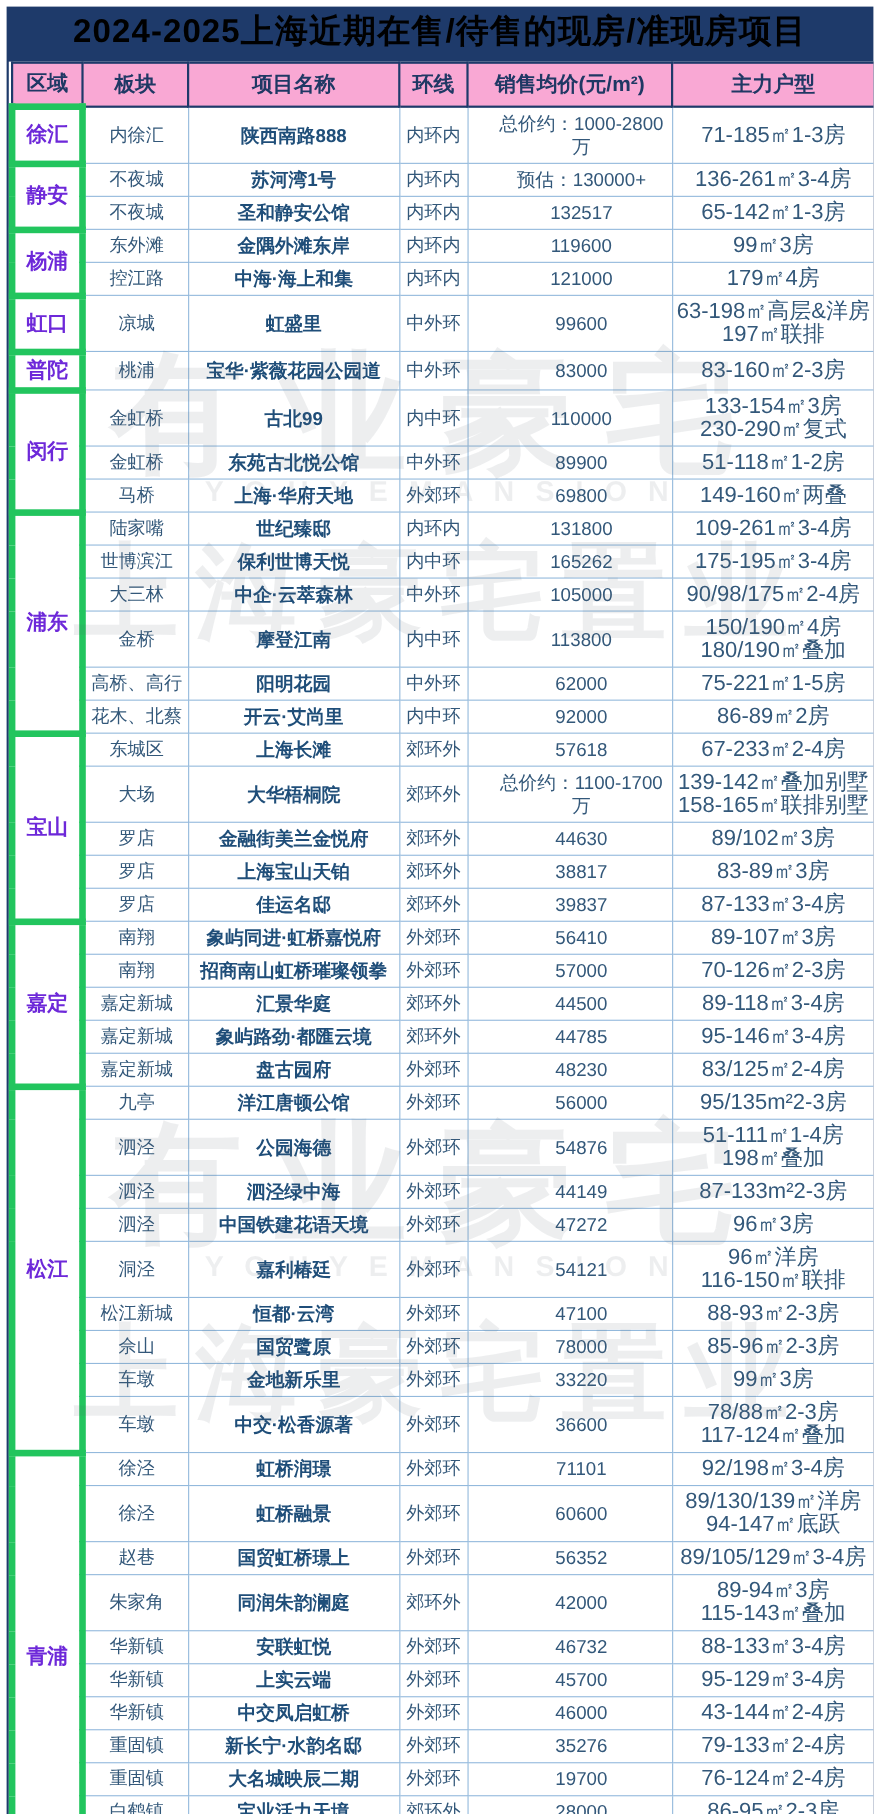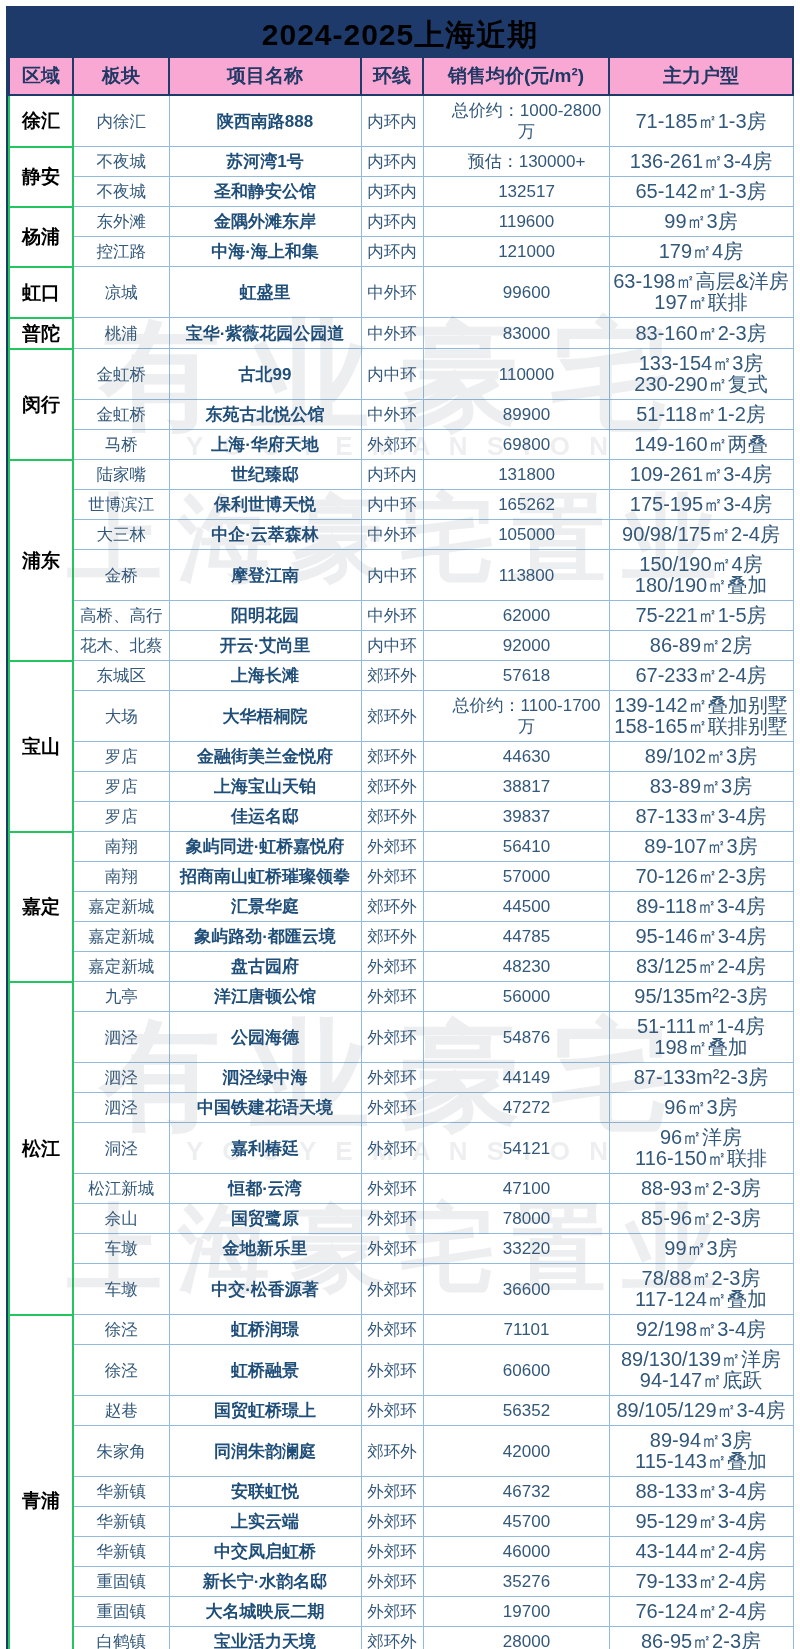--- a/index.html
+++ b/index.html
@@ -9,21 +9,21 @@
     margin:6px;
     width:788px;
     min-height:1635px;
     background:#1e3a6a;
     padding:2px 2px 10px 2px;
     box-sizing:border-box;
     overflow:hidden;
   }
   .title-band{
     height:48px;
-    display:flex;align-items:flex-end;justify-content:center;
+    display:flex;align-items:flex-start;justify-content:center;
     font-size:30px;font-weight:bold;letter-spacing:1px;
     white-space:nowrap;
   }
   table{
     width:100%;
     border-collapse:collapse;
     table-layout:fixed;
     background:#ffffff;
     position:relative;
     z-index:2;
@@ -48,22 +48,22 @@
     vertical-align:middle;
     padding:4px 3px;
     font-size:16.5px;
     line-height:21px;
     color:#33587a;
     background:transparent;
   }
   td.region{
     font-weight:bold;
     font-size:19px;
-    color:#000000;
-    border:2px solid #22c55e;
+    color:#6d28d9;
+    border:6px solid #22c55e;
   }
   td.project{
     font-weight:bold;
     color:#1f4e79;
     font-size:17px;
   }
   td.area,td.ring{font-size:16.5px;}
   td.price{font-size:17px;padding-left:24px;}
   td.layout{font-size:20px;}
   .wm-layer{
@@ -89,20 +89,21 @@
       <div class="wm" style="top: 290px; font-size: 120px; letter-spacing: 30px;">有业豪宅</div>
       <div class="wm" style="top: 425px; font-size: 26px; letter-spacing: 6px;">Y O U Y E   M A N S I O N</div>
       <div class="wm" style="top: 470px; font-size: 95px; letter-spacing: 16px;">上海豪宅置业</div>
       <div class="wm" style="top: 990px; font-size: 120px; letter-spacing: 30px;">有业豪宅</div>
       <div class="wm" style="top: 1130px; font-size: 26px; letter-spacing: 6px;">Y O U Y E   M A N S I O N</div>
       <div class="wm" style="top: 1180px; font-size: 95px; letter-spacing: 16px;">上海豪宅置业</div>
     </div>
 
   <div class="title-band">
     <span>2024-2025上海近期</span>
+      <span>在售/待售的现房/准现房项目</span>
   </div>
 
   <table>
     <colgroup>
       <col class="c-region">
         <col class="c-area">
         <col class="c-project">
       <col class="c-ring">
         <col class="c-price">
         <col class="c-layout">

